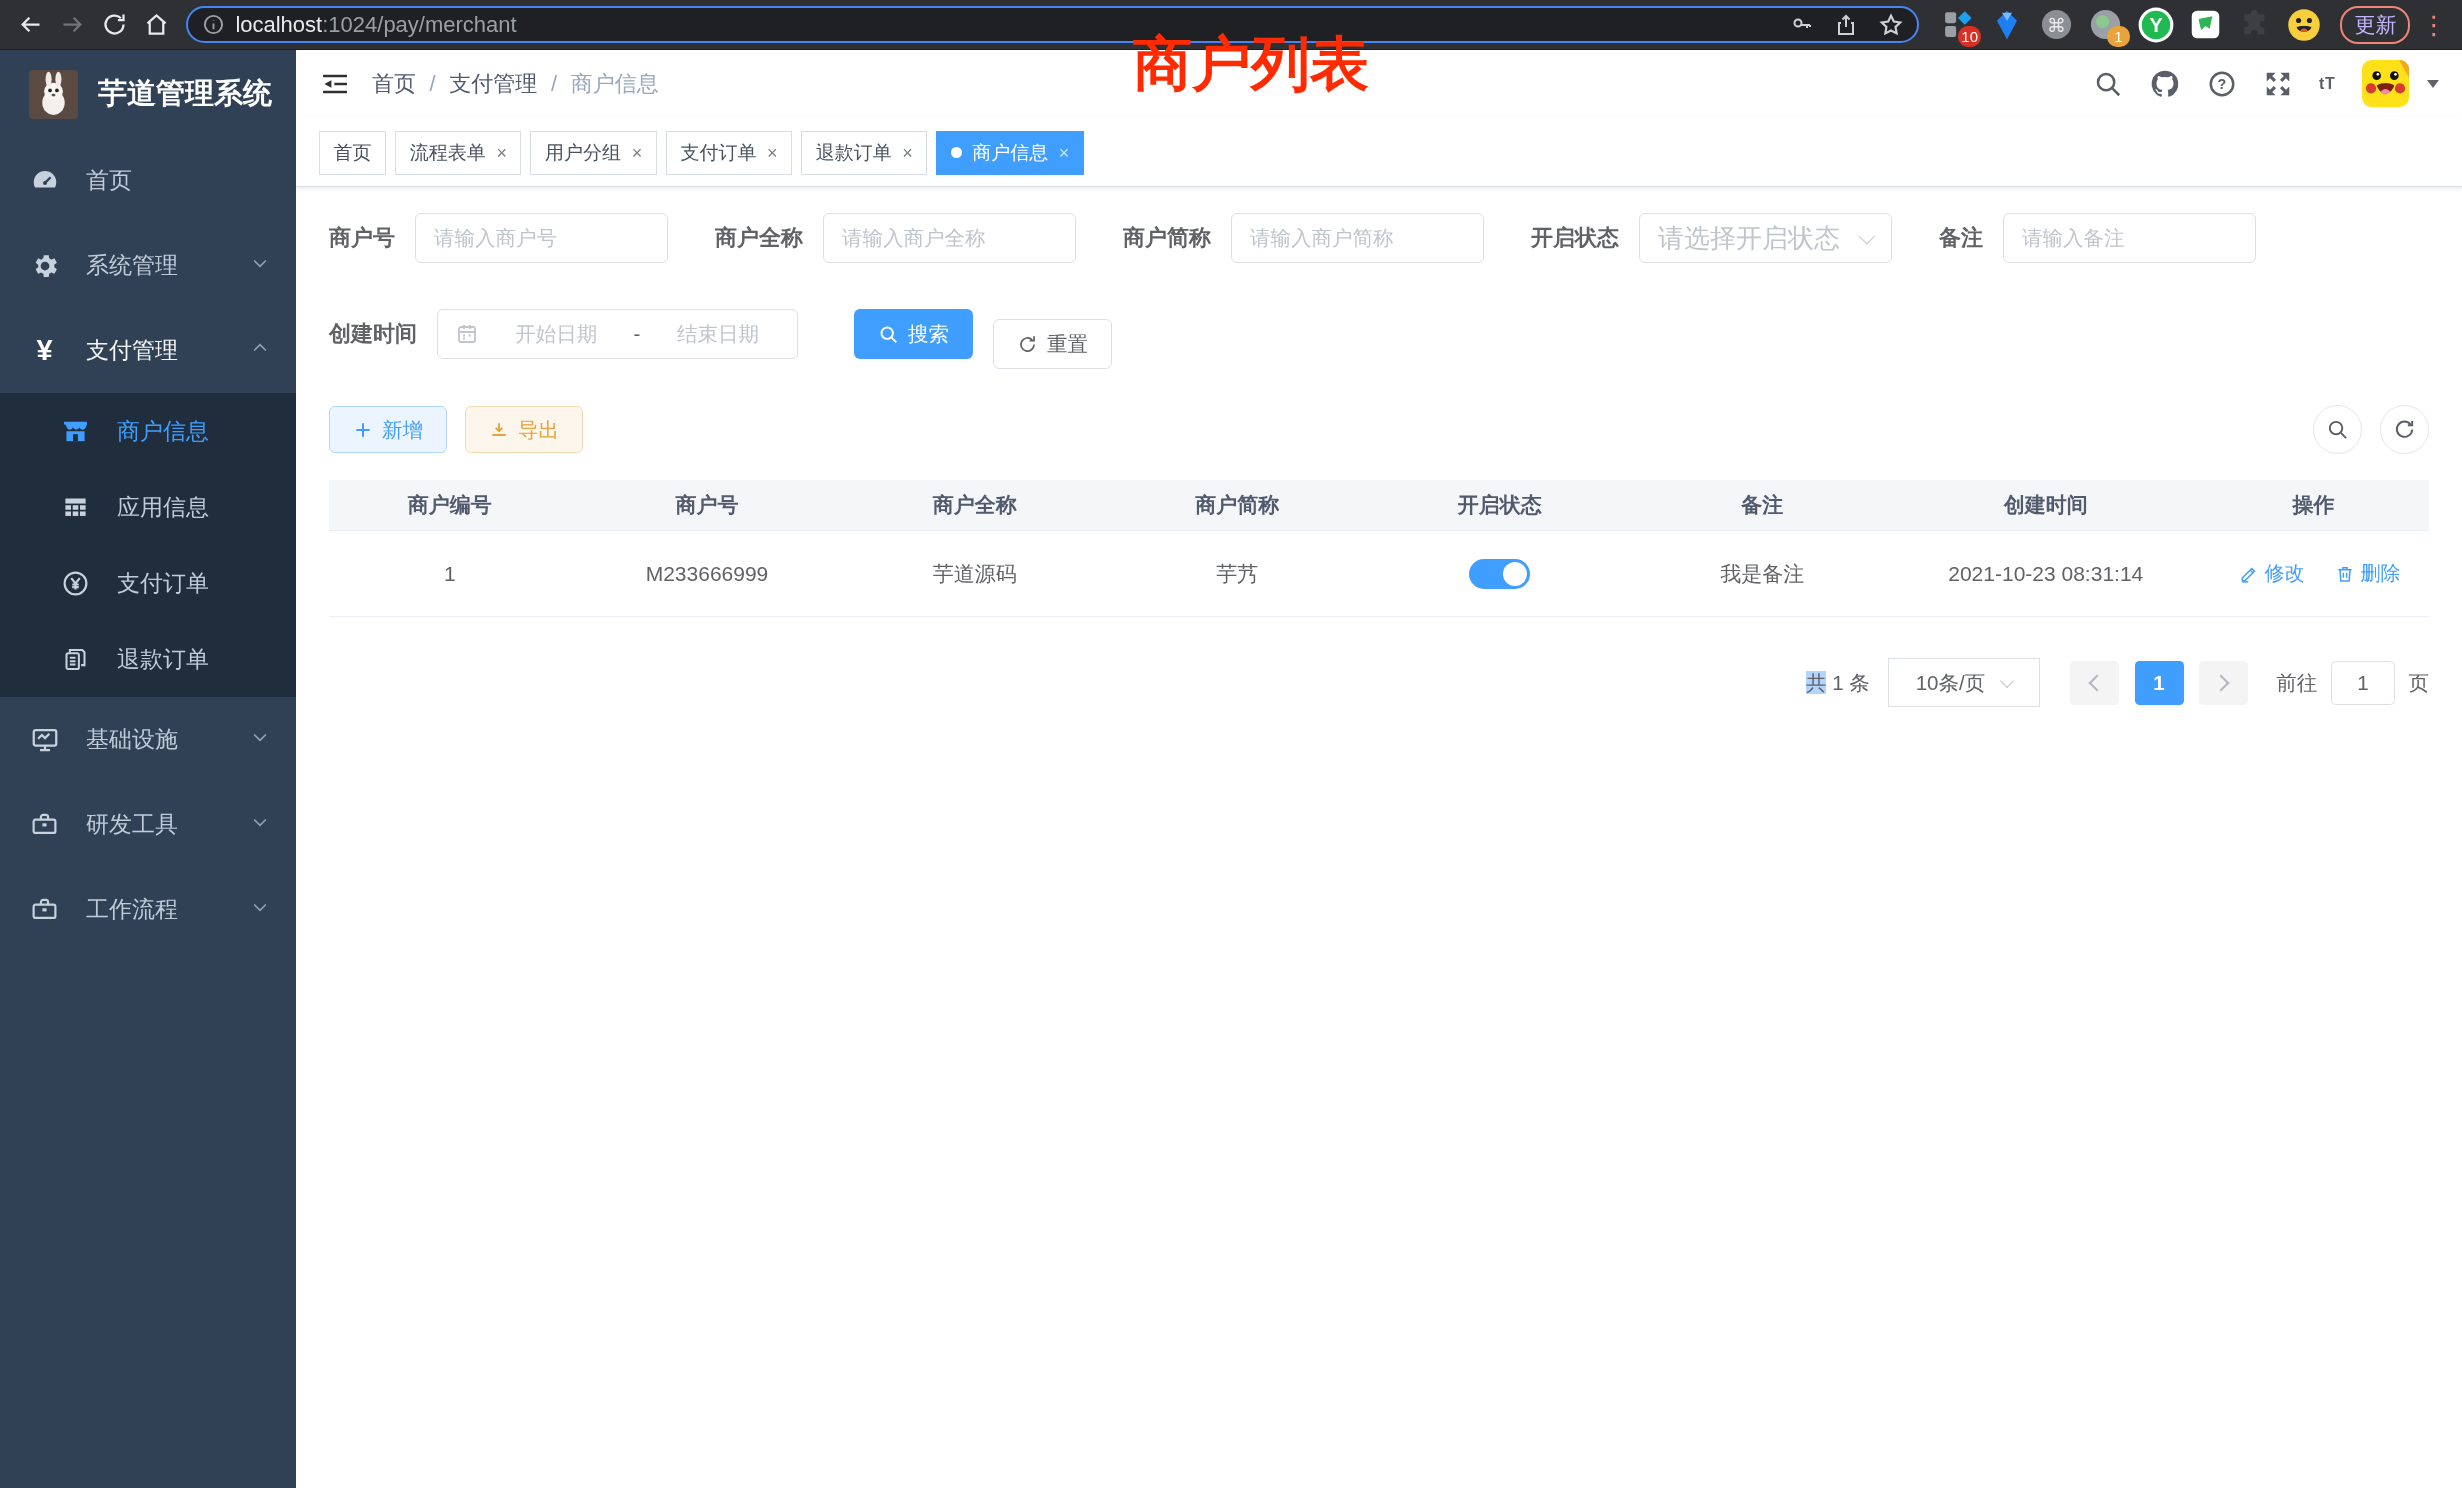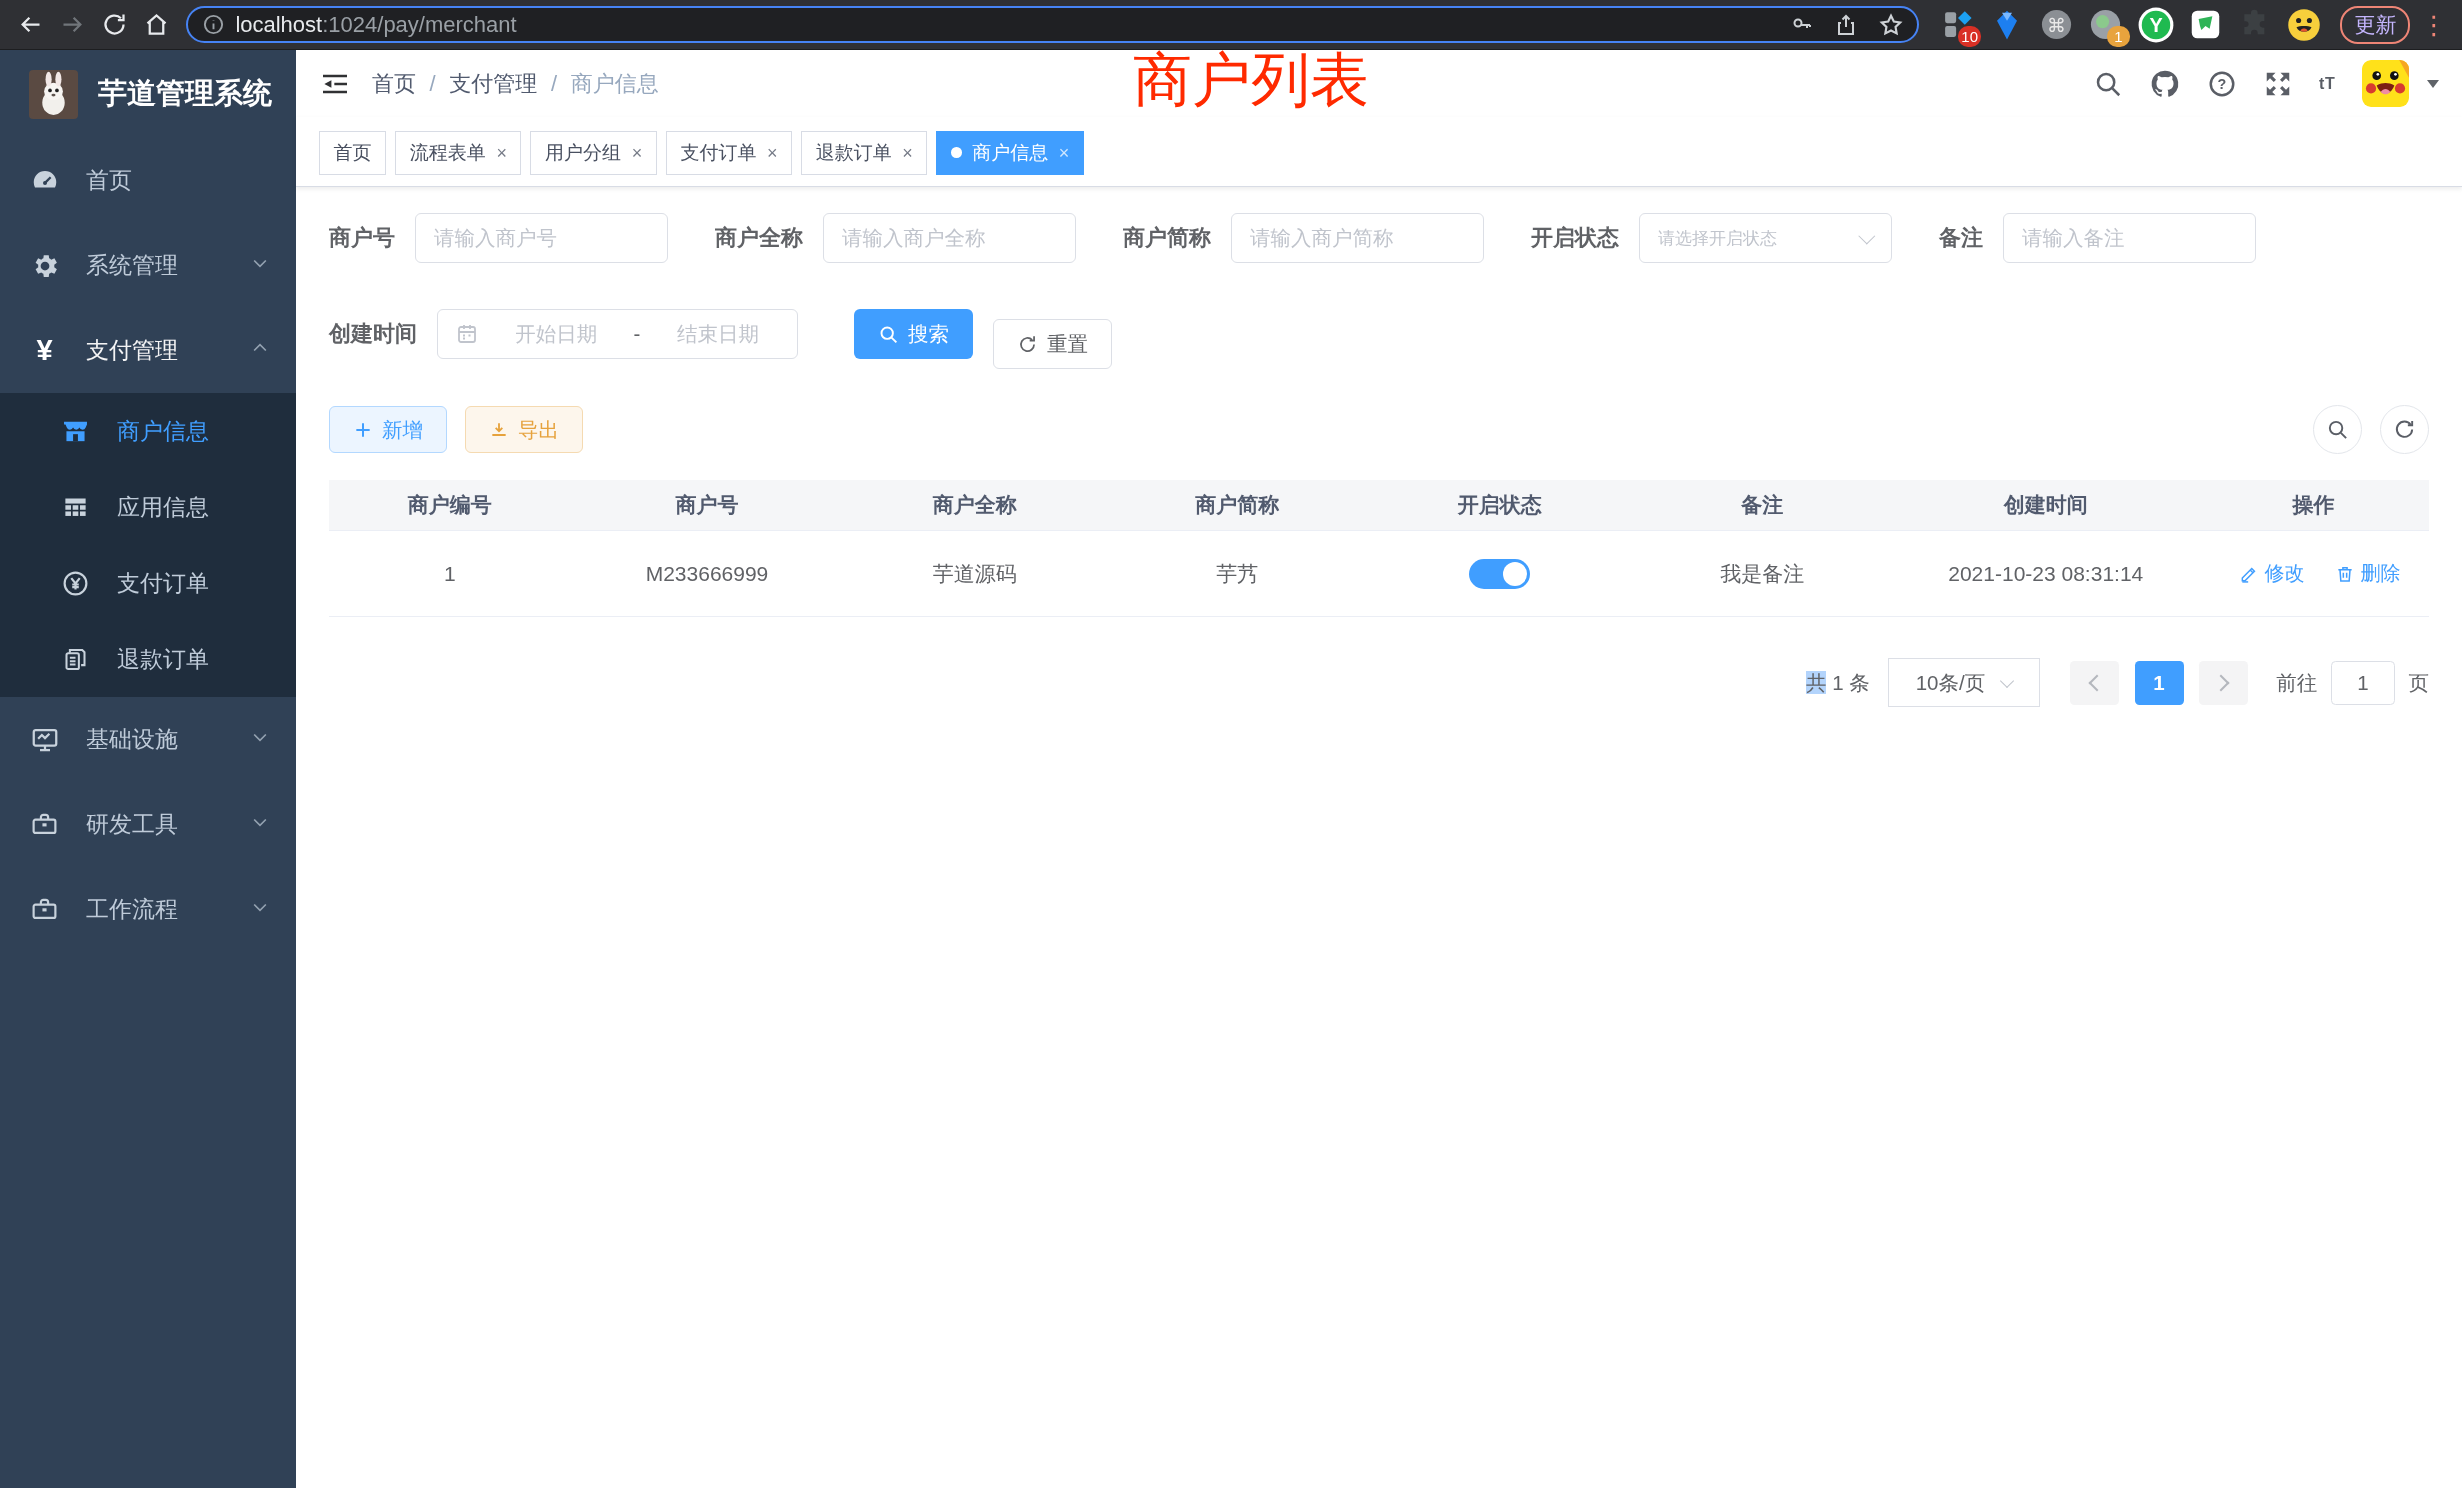--- a/index.html
+++ b/index.html
@@ -71,21 +71,21 @@
 
   
   .content{padding:26px 33px 0 33px;position:relative;flex:1;}
   .filter-row{display:flex;align-items:center;margin-bottom:36px;}
   .f-item{display:flex;align-items:center;margin-right:47px;}
   .f-label{font-size:22px;font-weight:600;color:#606266;margin-right:20px;white-space:nowrap;}
   .f-box{height:50px;box-sizing:border-box;border:0.8px solid #dcdfe6;border-radius:6px;background:#fff;}
   .f-input{width:253px;padding:0 18px;font-size:20.5px;color:#606266;outline:none;
            font-family:"Liberation Sans","DejaVu Sans",sans-serif;}
   .f-input::placeholder{color:#c0c4cc;}
-  .f-select{width:253px;display:flex;align-items:center;padding:0 18px;color:#c0c4cc;font-size:17px;}
+  .f-select{width:253px;display:flex;align-items:center;padding:0 18px;color:#c0c4cc;font-size:26px;}
   .f-select .sel-arrow{margin-left:auto;width:10.6px;height:10.6px;border-right:1.5px solid #c0c4cc;
       border-bottom:1.5px solid #c0c4cc;transform:rotate(45deg);margin-top:-4.5px;}
   .date-box{width:361px;display:flex;align-items:center;padding:0 16.7px;gap:15px;color:#c0c4cc;font-size:20.5px;}
   .date-box .ph{flex:1;text-align:center;}
   .btn{height:50px;box-sizing:border-box;border-radius:6px;font-size:20.5px;display:inline-flex;
        align-items:center;justify-content:center;gap:9px;padding:0 23px;cursor:pointer;border:0.8px solid transparent;white-space:nowrap;}
   .btn-primary{background:#409eff;color:#fff;}
   .btn-default{background:#fff;border-color:#dcdfe6;color:#606266;}
   .btn-add{background:#ecf5ff;border-color:#b3d8ff;color:#409eff;height:47px;}
   .btn-export{background:#fdf6ec;border-color:#f5dab1;color:#e6a23c;height:47px;}
@@ -121,22 +121,22 @@
   .chev.left{transform:rotate(135deg);margin-left:4.5px;}
   .chev.right{transform:rotate(-45deg);margin-right:4.5px;}
   .pg-page{min-width:49px;height:44px;background:#409eff;color:#fff;font-weight:700;border-radius:4.5px;
            display:flex;align-items:center;justify-content:center;margin:0 7.6px;cursor:pointer;}
   .pg-goto{display:flex;align-items:center;gap:13.6px;margin-left:21px;white-space:nowrap;}
   .goto-input{width:64px;height:44px;box-sizing:border-box;border:0.8px solid #dcdfe6;border-radius:4.5px;
               text-align:center;font-size:20.5px;color:#606266;outline:none;
               font-family:"Liberation Sans","DejaVu Sans",sans-serif;}
 
   
-  .annotation{position:absolute;left:1133px;top:49px;font-size:59px;line-height:62px;color:#ff2a00;
-              font-weight:400;z-index:50;white-space:nowrap;}
+  .annotation{position:absolute;left:1133px;top:33px;font-size:59px;line-height:62px;color:#ff2a00;
+              font-weight:700;z-index:50;white-space:nowrap;}
 </style>
 </head>
 <body>
 
 <div class="screen">
 
   <div class="browser-bar">
     <div class="bnav">
       <svg width="27" height="27" viewBox="0 0 24 24" fill="none" stroke="#e8eaed" stroke-width="2">
           <path d="M20 12H5M11 6l-6 6 6 6"></path>

